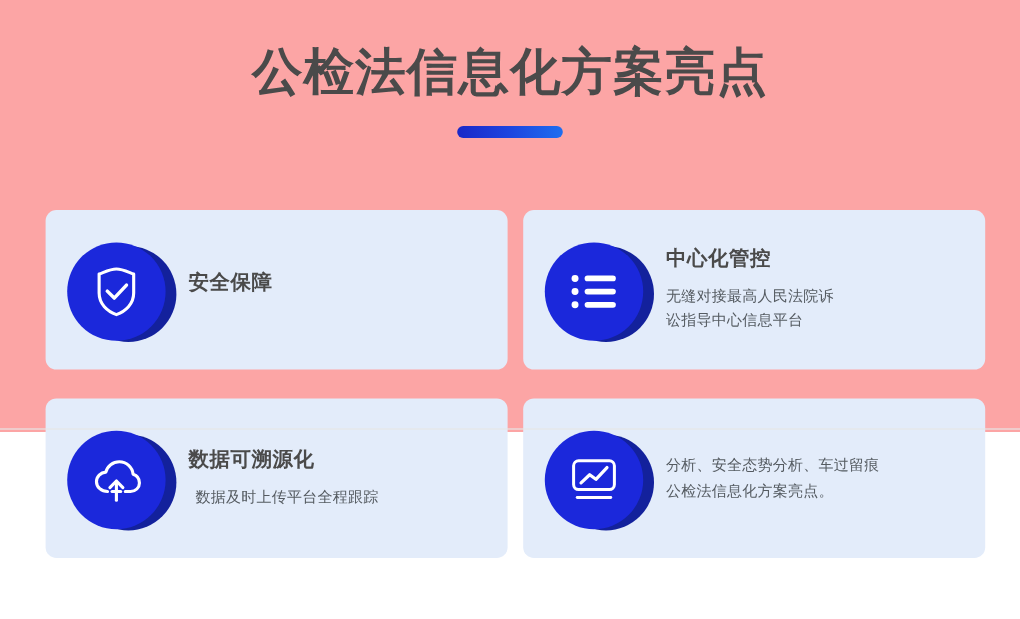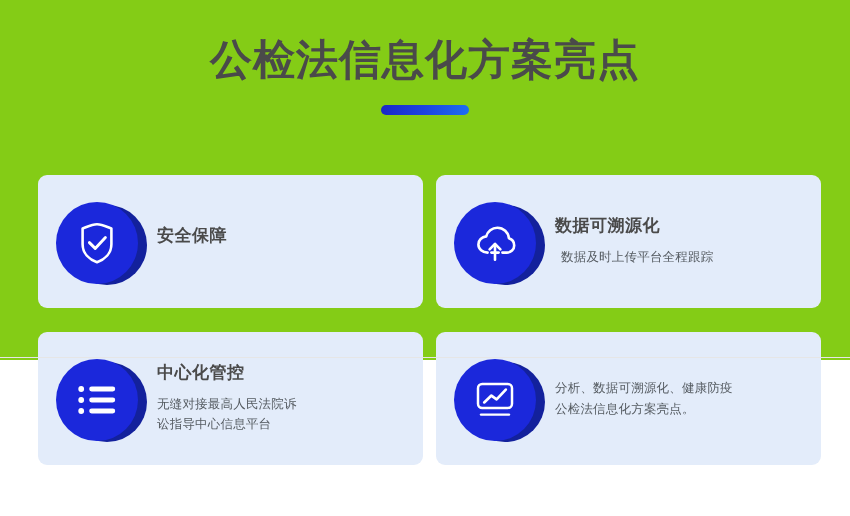--- a/index.html
+++ b/index.html
@@ -13,21 +13,21 @@
     background: #ffffff;
     font-family: "Liberation Sans", "DejaVu Sans", sans-serif;
     overflow: hidden;
     position: relative;
   }
 
   .page {
     width: 850px;
     height: 360px;
     position: relative;
-    background: #84cc16;
+    background: #fca5a5;
   }
 
   
   .header {
     padding-top: 36px;
     text-align: center;
   }
 
   .page-title {
     font-size: 42px;
@@ -168,42 +168,20 @@
               <path d="M12.4 21.6 L18.2 27.4 L28.4 16.6" stroke="#ffffff" stroke-width="2.9" stroke-linecap="round" stroke-linejoin="round" fill="none"></path>
             </svg>
           </span>
         </div>
       </div>
       <div class="card-text">
         <div class="card-title">安全保障</div>
       </div>
     </div>
 
-    <div class="card card--indent-desc">
-      <div class="icon-badge">
-        <div class="badge-shadow"></div>
-        <div class="badge-main">
-          <span>
-            <svg width="44" height="42" viewBox="0 0 44 42" fill="none" aria-hidden="true">
-              <path d="M14.6 30.6 C9.6 30.6 5.4 27.0 5.4 22.4 C5.4 18.2 8.8 14.8 13.2 14.4 C14.4 9.4 19.0 5.8 24.4 5.8 C30.4 5.8 35.4 10.4 35.9 16.2 C39.0 17.2 41.2 20.0 41.2 23.4 C41.2 27.4 37.9 30.6 33.8 30.6 L29.4 30.6" stroke="#ffffff" stroke-width="2.6" stroke-linecap="round" stroke-linejoin="round" fill="none"></path>
-              <path d="M18.4 30.6 L25.6 30.6" stroke="#ffffff" stroke-width="2.6" stroke-linecap="round" fill="none"></path>
-              <path d="M22.0 37.8 L22.0 22.2" stroke="#ffffff" stroke-width="2.6" stroke-linecap="round" fill="none"></path>
-              <path d="M16.6 27.4 L22.0 21.8 L27.4 27.4" stroke="#ffffff" stroke-width="2.6" stroke-linecap="round" stroke-linejoin="round" fill="none"></path>
-            </svg>
-          </span>
-        </div>
-      </div>
-      <div class="card-text">
-        <div class="card-title">数据可溯源化</div>
-        <div class="card-desc">
-          <span class="line">数据及时上传平台全程跟踪</span>
-        </div>
-      </div>
-    </div>
-
     <div class="card">
       <div class="icon-badge">
         <div class="badge-shadow"></div>
         <div class="badge-main">
           <span>
             <svg width="42" height="34" viewBox="0 0 42 34" fill="none" aria-hidden="true">
               <circle cx="5.2" cy="6.0" r="2.9" fill="#ffffff"></circle>
               <circle cx="5.2" cy="17.0" r="2.9" fill="#ffffff"></circle>
               <circle cx="5.2" cy="28.0" r="2.9" fill="#ffffff"></circle>
               <rect x="13.2" y="3.6" width="26" height="4.8" rx="2.4" fill="#ffffff"></rect>
@@ -215,36 +193,58 @@
       </div>
       <div class="card-text">
         <div class="card-title">中心化管控</div>
         <div class="card-desc">
           <span class="line">无缝对接最高人民法院诉</span>
           <span class="line">讼指导中心信息平台</span>
         </div>
       </div>
     </div>
 
+    <div class="card card--indent-desc">
+      <div class="icon-badge">
+        <div class="badge-shadow"></div>
+        <div class="badge-main">
+          <span>
+            <svg width="44" height="42" viewBox="0 0 44 42" fill="none" aria-hidden="true">
+              <path d="M14.6 30.6 C9.6 30.6 5.4 27.0 5.4 22.4 C5.4 18.2 8.8 14.8 13.2 14.4 C14.4 9.4 19.0 5.8 24.4 5.8 C30.4 5.8 35.4 10.4 35.9 16.2 C39.0 17.2 41.2 20.0 41.2 23.4 C41.2 27.4 37.9 30.6 33.8 30.6 L29.4 30.6" stroke="#ffffff" stroke-width="2.6" stroke-linecap="round" stroke-linejoin="round" fill="none"></path>
+              <path d="M18.4 30.6 L25.6 30.6" stroke="#ffffff" stroke-width="2.6" stroke-linecap="round" fill="none"></path>
+              <path d="M22.0 37.8 L22.0 22.2" stroke="#ffffff" stroke-width="2.6" stroke-linecap="round" fill="none"></path>
+              <path d="M16.6 27.4 L22.0 21.8 L27.4 27.4" stroke="#ffffff" stroke-width="2.6" stroke-linecap="round" stroke-linejoin="round" fill="none"></path>
+            </svg>
+          </span>
+        </div>
+      </div>
+      <div class="card-text">
+        <div class="card-title">数据可溯源化</div>
+        <div class="card-desc">
+          <span class="line">数据及时上传平台全程跟踪</span>
+        </div>
+      </div>
+    </div>
+
     <div class="card">
       <div class="icon-badge">
         <div class="badge-shadow"></div>
         <div class="badge-main">
           <span>
             <svg width="42" height="40" viewBox="0 0 42 40" fill="none" aria-hidden="true">
               <rect x="4.0" y="4.0" width="34" height="24" rx="4.2" stroke="#ffffff" stroke-width="2.5" fill="none"></rect>
               <path d="M10.2 22.4 L17.4 15.6 L22.6 19.4 L31.8 9.6" stroke="#ffffff" stroke-width="2.7" stroke-linecap="round" stroke-linejoin="round" fill="none"></path>
               <path d="M7.0 34.6 L35.0 34.6" stroke="#ffffff" stroke-width="2.4" stroke-linecap="round" fill="none"></path>
             </svg>
           </span>
         </div>
       </div>
       <div class="card-text">
         <div class="card-desc">
-          <span class="line">分析、数据可溯源化、健康防疫</span>
+          <span class="line">分析、安全态势分析、车过留痕</span>
           <span class="line">公检法信息化方案亮点。</span>
         </div>
       </div>
     </div>
 
   </div>
 
   <div class="bottom-rule"></div>
 </div>
 

